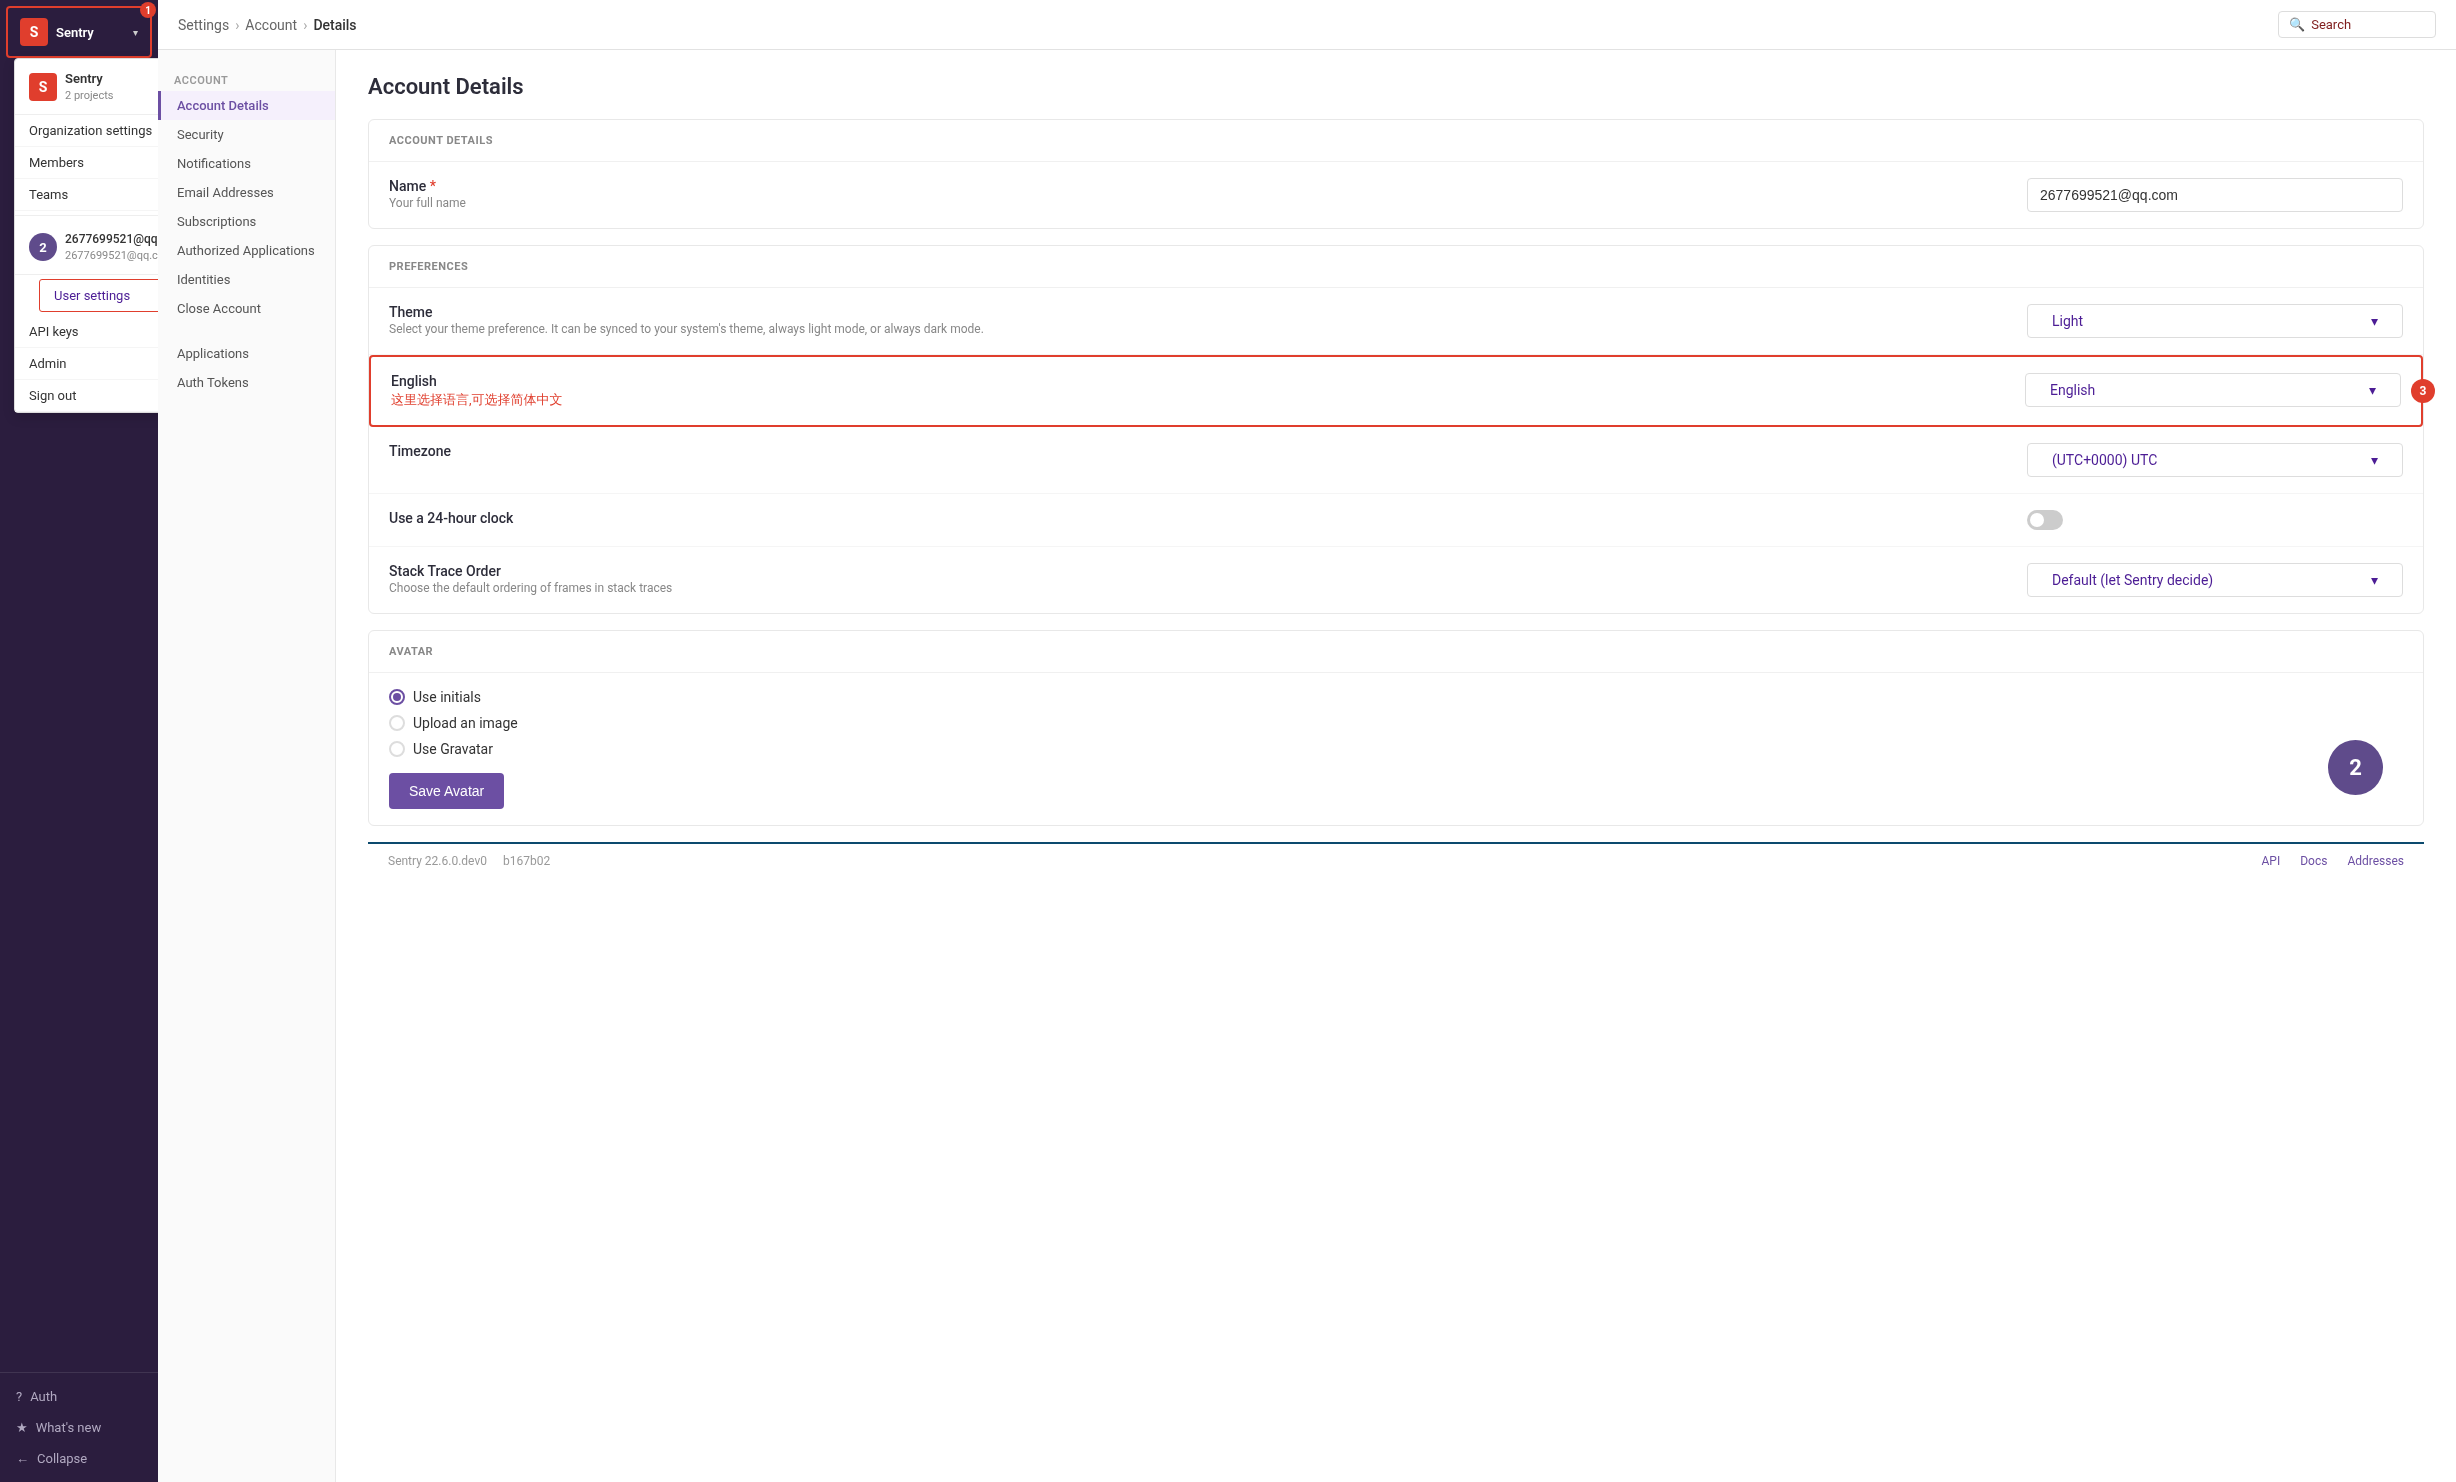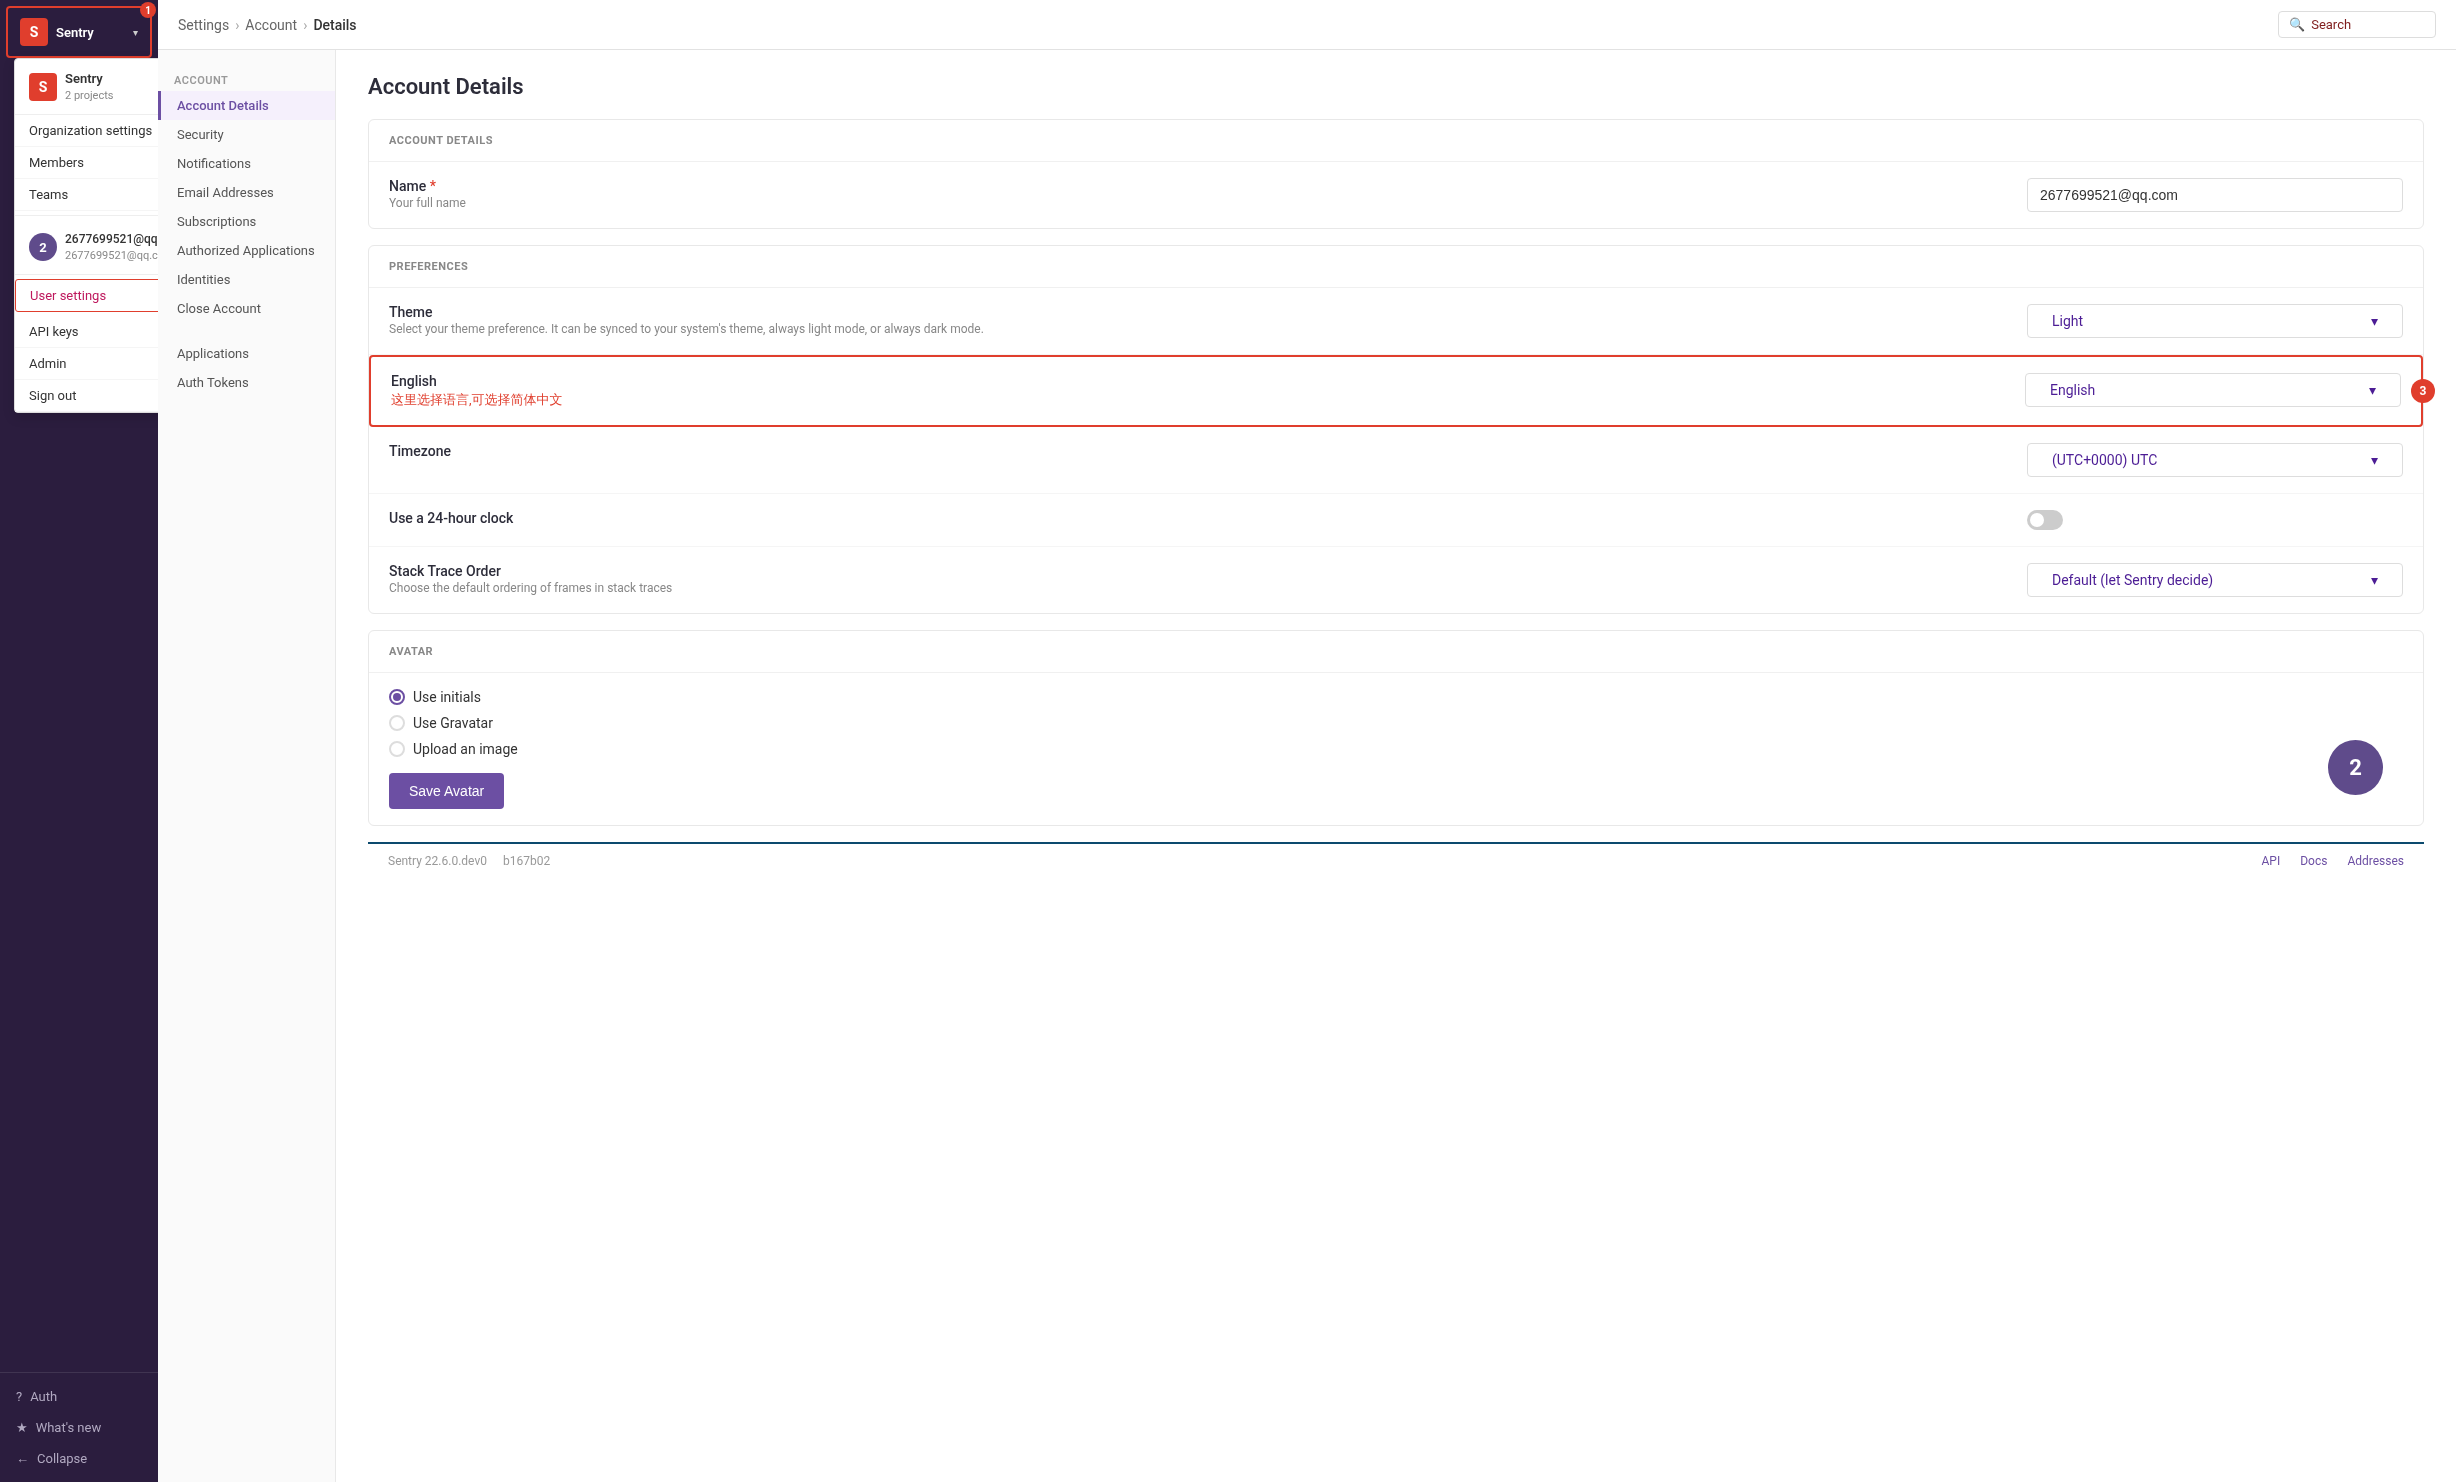--- a/index.html
+++ b/index.html
@@ -82,25 +82,25 @@
     .dropdown-user-avatar {
       width: 28px; height: 28px;
       background: #5f4b8b;
       border-radius: 50%;
       display: flex; align-items: center; justify-content: center;
       font-weight: bold; font-size: 13px; color: #fff;
     }
     .dropdown-item-highlighted {
       padding: 8px 14px;
       font-size: 13px;
-      color: #be185d;
+      color: #4c1d95;
       cursor: pointer;
       border: 1.5px solid #e03e2d;
       border-radius: 3px;
-      margin: 4px 0;
+      margin: 4px 24px;
     }
 
     .sidebar-nav { flex: 1; padding: 8px 0; }
     .sidebar-nav-item {
       display: flex; align-items: center; gap: 8px;
       padding: 8px 16px;
       color: #b0a8c0;
       cursor: pointer;
       font-size: 13px;
     }
@@ -541,25 +541,25 @@
           <div class="settings-card-header-title">AVATAR</div>
         </div>
         <div class="avatar-section">
           <div class="radio-group">
             <label class="radio-item">
               <div class="radio-dot checked"></div>
               <span>Use initials</span>
             </label>
             <label class="radio-item">
               <div class="radio-dot"></div>
-              <span>Use Gravatar</span>
+              <span>Upload an image</span>
             </label>
             <label class="radio-item">
               <div class="radio-dot"></div>
-              <span>Upload an image</span>
+              <span>Use Gravatar</span>
             </label>
           </div>
           <button class="save-btn">Save Avatar</button>
         </div>
 
         <div style="position:absolute;right:40px;bottom:30px;width:55px;height:55px;background:#5f4b8b;border-radius:50%;display:flex;align-items:center;justify-content:center;color:#fff;font-size:22px;font-weight:bold;">2</div>
       </div>
 
       <div class="footer-bar">
         <span>Sentry 22.6.0.dev0</span>

